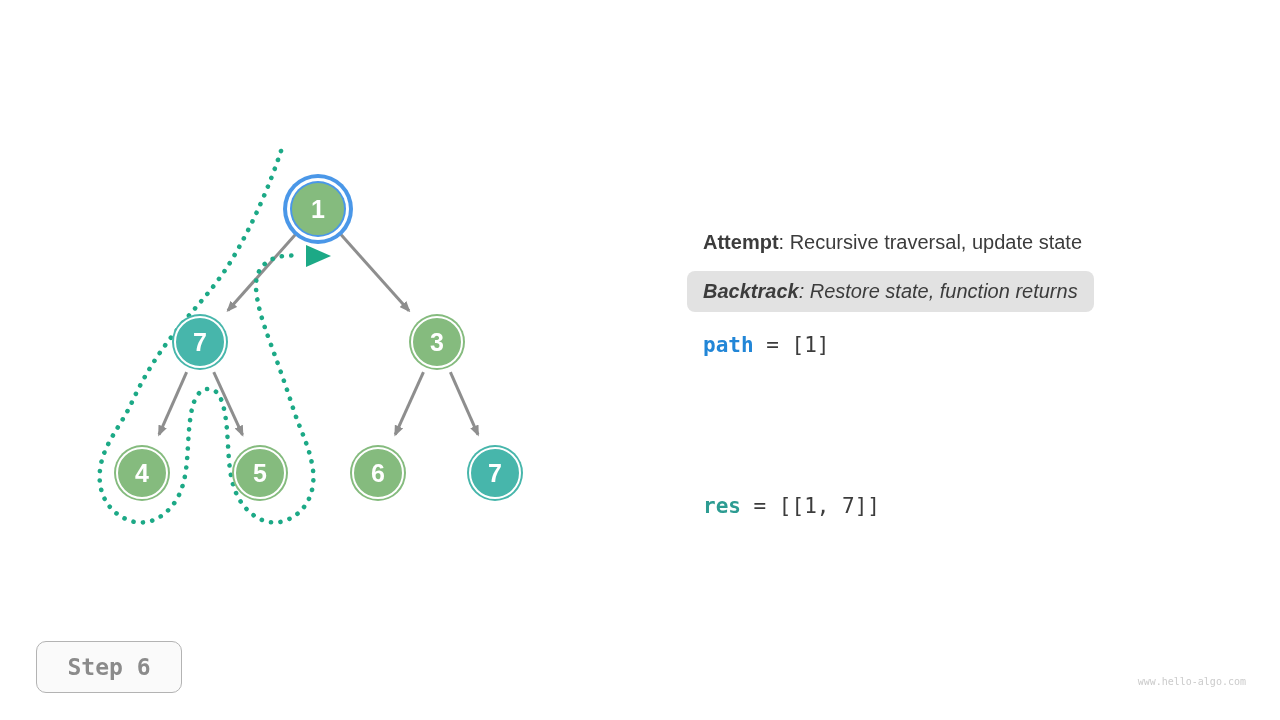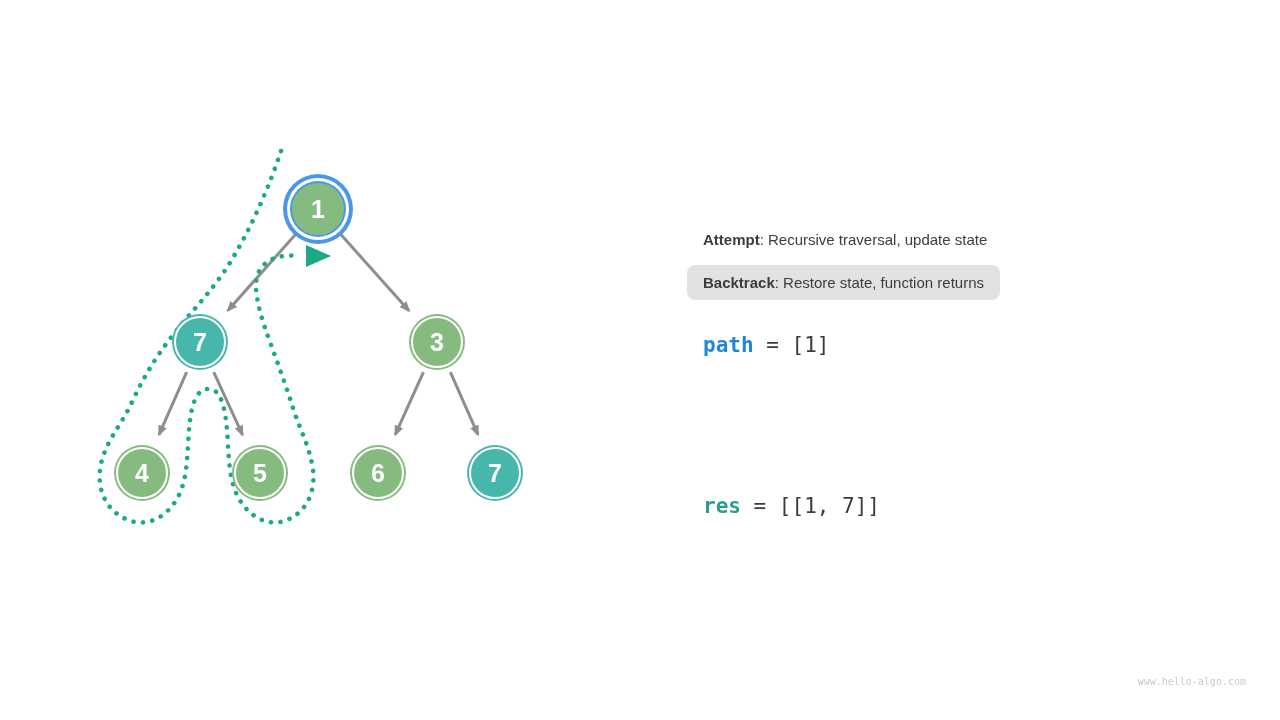--- a/index.html
+++ b/index.html
@@ -13,23 +13,23 @@
     position:absolute;width:52px;height:52px;border-radius:50%;
     display:flex;align-items:center;justify-content:center;
     color:#ffffff;font-size:25px;font-weight:bold;
     border:2px solid #ffffff;box-sizing:border-box;
   }
   .node.green{background:var(--green);box-shadow:0 0 0 2px var(--green);}
   .node.teal{background:var(--teal);box-shadow:0 0 0 2px var(--teal);}
   .node.highlighted{background:var(--green);border:2px solid var(--green);
     box-shadow:0 0 0 2px var(--blue),0 0 0 5px #ffffff,0 0 0 9px var(--blue);}
   .panel{position:absolute;left:687px;top:222px;width:520px;}
-  .line{font-size:15px;color:var(--text_dark);padding:9px 16px;white-space:pre;}
+  .line{font-size:20px;color:var(--text_dark);padding:9px 16px;white-space:pre;}
   .line b{font-weight:bold;}
-  .line.pill{background:var(--pill_bg);border-radius:8px;display:inline-block;margin-top:8px;}
+  .line.pill{background:var(--pill_bg);border-radius:8px;display:inline-block;margin-top:8px;font-style:italic;}
   .codeline{position:absolute;left:703px;font-family:"DejaVu Sans Mono",monospace;
     font-size:21px;color:var(--text_dark);white-space:pre;}
   .codeline .var{font-weight:bold;}
   .codeline.pathline{top:333px;text-align:center;}
   .codeline.pathline .var{color:var(--code_blue);}
   .codeline.resline{top:450px;margin-top:44px;}
   .codeline.resline .var{color:var(--code_teal);}
   .step{
     position:absolute;left:36px;top:641px;width:146px;height:52px;
     border:1.5px solid var(--step_border);border-radius:10px;background:var(--step_bg);
@@ -78,16 +78,17 @@
 
   <div class="panel">
     <div class="line"><b>Attempt</b><span>: Recursive traversal, update state</span></div>
     <div class="line pill"><b>Backtrack</b><span>: Restore state, function returns</span></div>
   </div>
 
   <div class="codeline pathline"><span class="var">path</span><span> = [1]</span></div>
 
   <div class="codeline resline"><span class="var">res</span><span> = [[1, 7]]</span></div>
 
+  <div class="step">Step 6</div>
 
   <div class="watermark">www.hello-algo.com</div>
 
 </div>
 
 </body></html>

